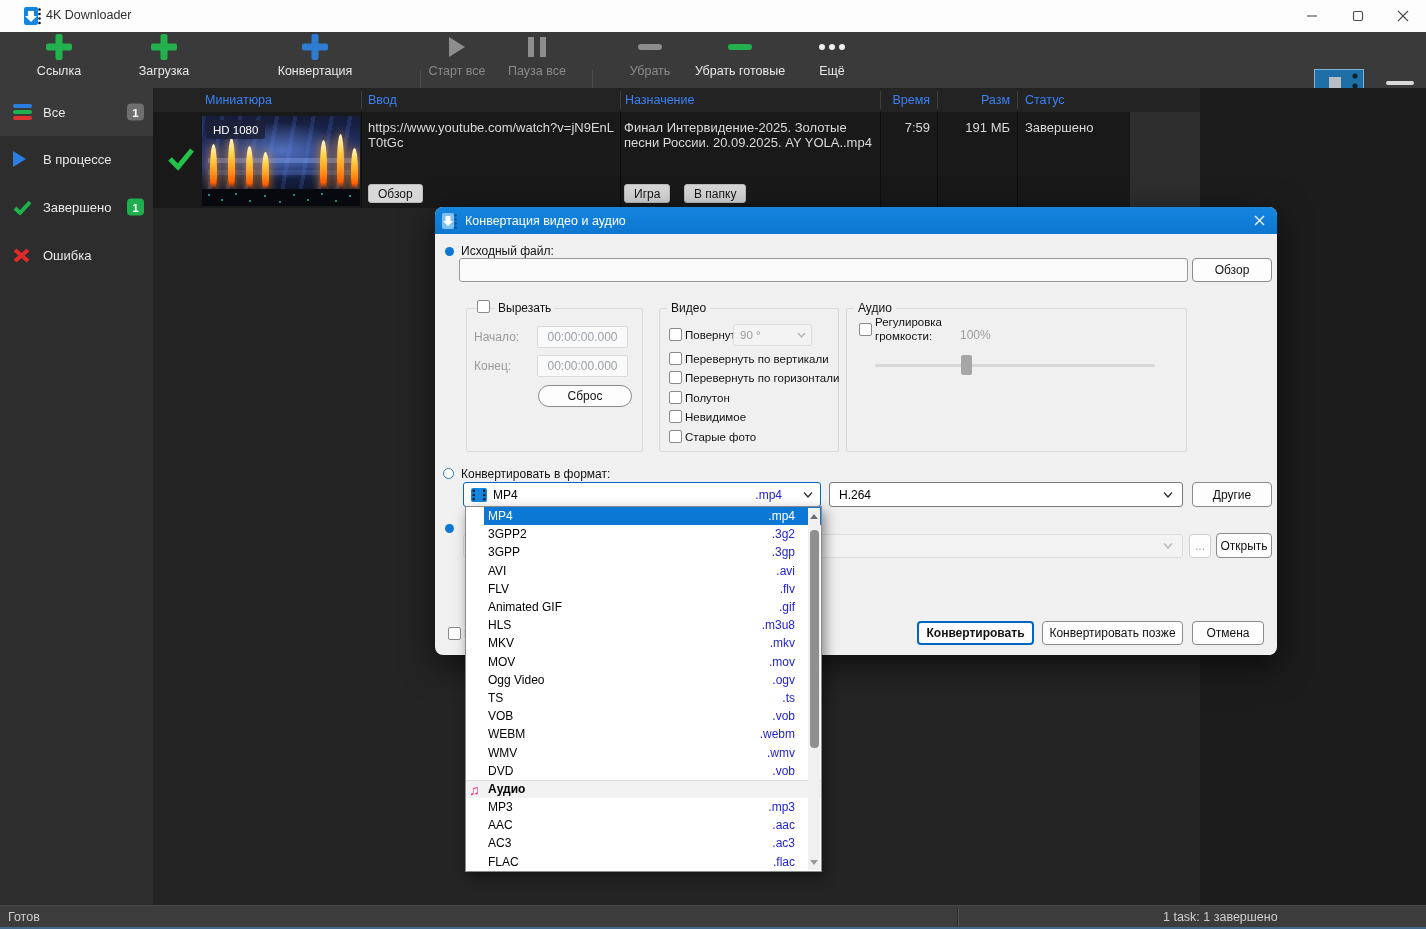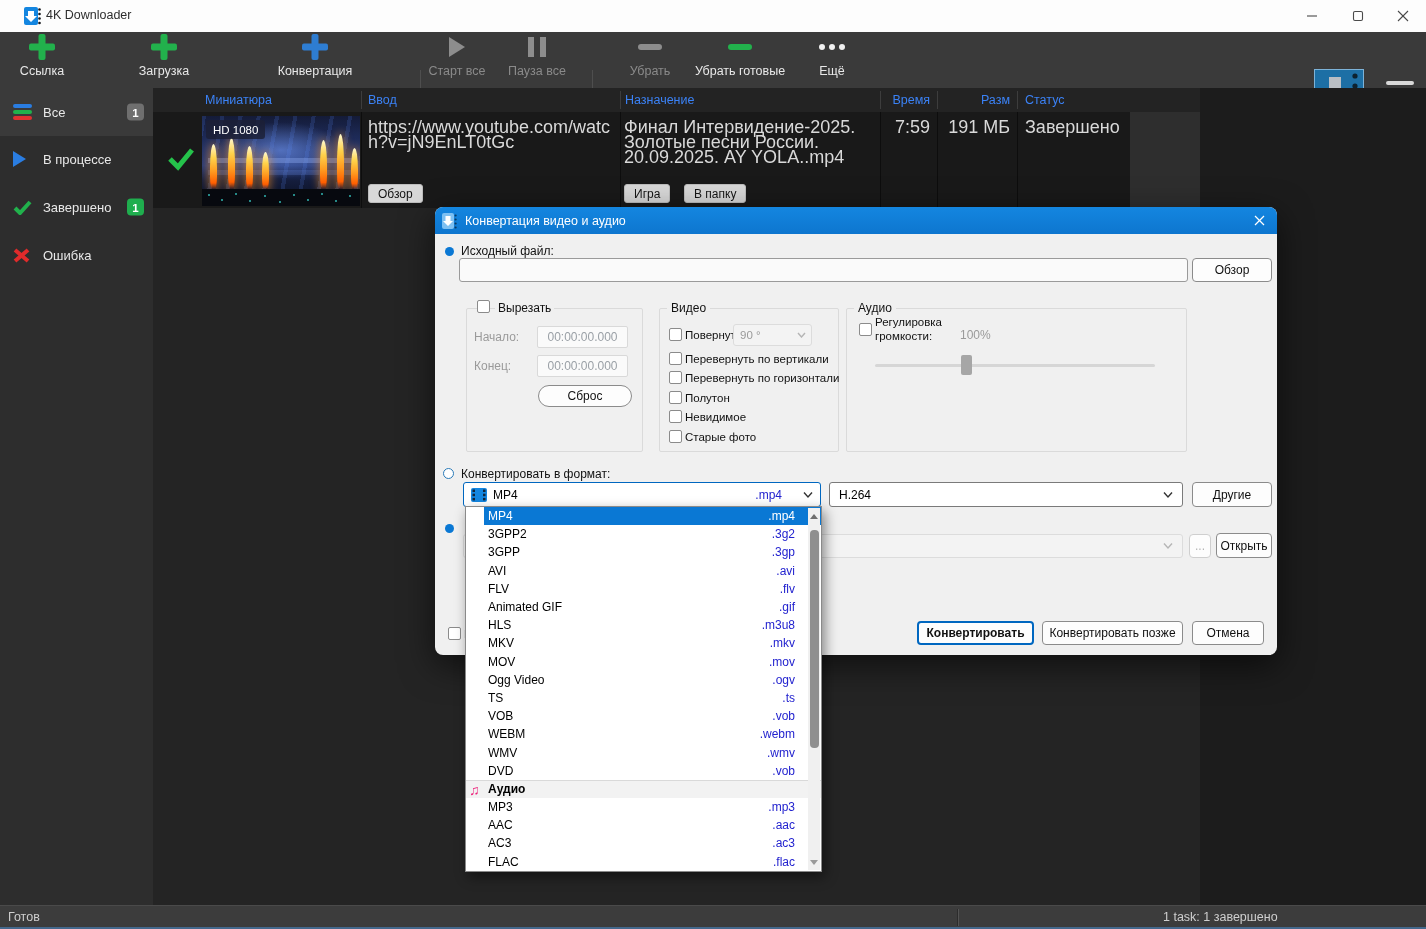--- a/index.html
+++ b/index.html
@@ -47,21 +47,21 @@
   .bluetri{width:0;height:0;border-top:8px solid transparent;border-bottom:8px solid transparent;border-left:13px solid #2a7de1;}
 
   
   #thead{position:absolute;left:153px;top:88px;width:1047px;height:24px;background:#232323;}
   .hcell{position:absolute;top:0;height:24px;display:flex;align-items:center;font-size:12.5px;color:#3b82f6;}
   .hsep{position:absolute;top:3px;height:18px;width:1px;background:#3d3d3d;}
   #rightzone{position:absolute;left:1200px;top:88px;width:226px;height:817px;background:#1c1c1c;}
   #row{position:absolute;left:153px;top:112px;width:977px;height:96px;background:#191919;}
   #rowtail{position:absolute;left:1130px;top:112px;width:70px;height:96px;background:#2e2e2e;}
   .rsep{position:absolute;top:112px;height:96px;width:1px;background:#0d0d0d;}
-  .cellTxt{position:absolute;font-size:18px;color:#d9d9d9;line-height:15px;}
+  .cellTxt{position:absolute;font-size:13px;color:#d9d9d9;line-height:15px;}
   .minibtn{position:absolute;height:19px;background:#d8d8d8;border:1px solid #bdbdbd;border-radius:3px;font-size:12px;color:#141414;display:flex;align-items:center;justify-content:center;padding:0 9px;box-sizing:border-box;}
   
   #thumb{position:absolute;left:202px;top:116px;width:158px;height:90px;overflow:hidden;
     background:
       radial-gradient(ellipse 90px 40px at 50% 38%,rgba(120,160,255,.55),rgba(40,60,140,0) 70%),
       linear-gradient(180deg,#141b38 0%,#23346b 38%,#273a78 55%,#141d3c 72%,#0a0e1d 100%);}
   #thumb .truss{position:absolute;left:6px;right:6px;top:42px;height:5px;background:rgba(130,160,230,.45);box-shadow:0 12px 0 rgba(90,120,200,.3);}
   #thumb .beams{position:absolute;inset:0;background:
       repeating-linear-gradient(100deg,rgba(90,140,255,.16) 0 4px,rgba(0,0,0,0) 4px 18px);}
   .flame{position:absolute;bottom:16px;width:7px;height:46px;border-radius:50% 50% 30% 30%;
@@ -146,21 +146,21 @@
     </div>
     <div class="winctl" style="left:1380px;">
       <svg width="12" height="12">
           <line x1="1" y1="1" x2="11" y2="11"></line>
           <line x1="11" y1="1" x2="1" y2="11"></line>
         </svg>
     </div>
   </div>
 
   <div id="toolbar">
-    <div class="tbtn" style="left:14px;width:56px;">
+    <div class="tbtn" style="left:31px;width:56px;">
       <div class="ic">
         <svg class="plus" width="26" height="26">
             <rect x="9.5" y="0" width="7" height="26" rx="2" fill="#22b14c"></rect>
             <rect x="0" y="9.5" width="26" height="7" rx="2" fill="#22b14c"></rect>
           </svg>
       </div>
       <span class="lbl">Ссылка</span>
     </div>
     <div class="caret" style="left:92px;top:56px;"></div>
 

